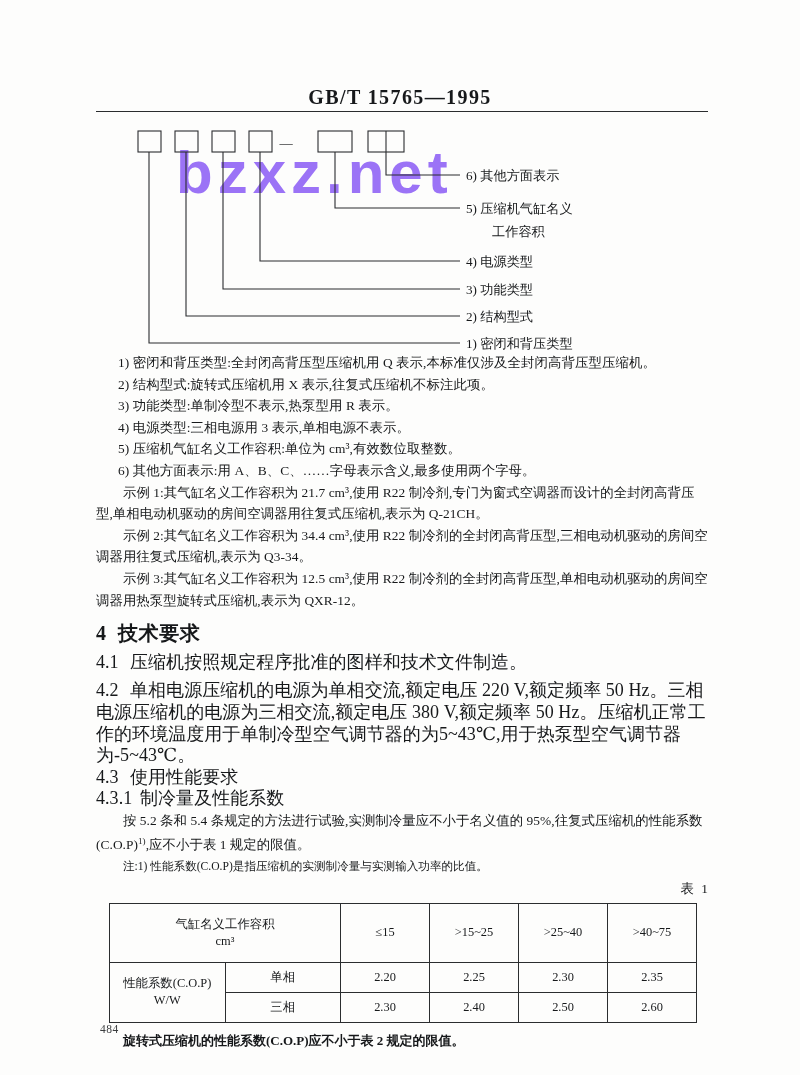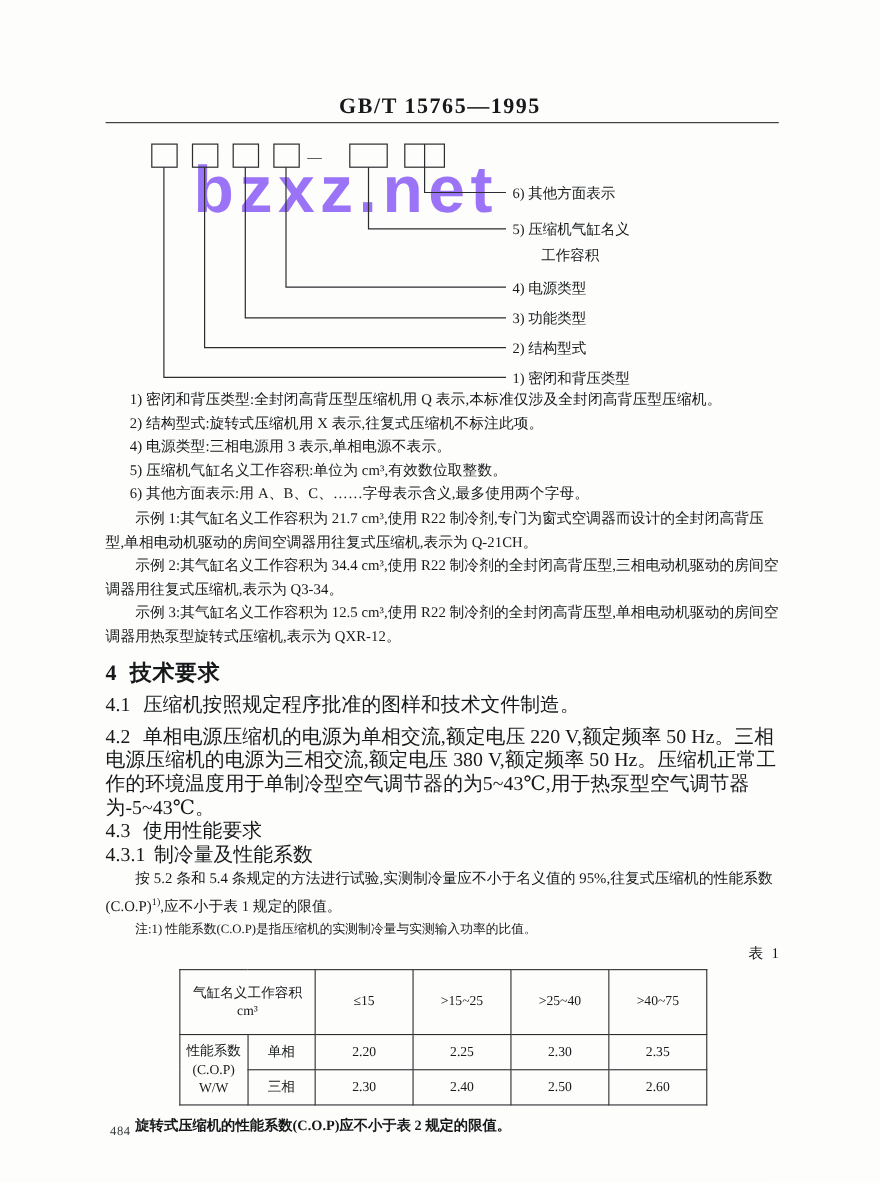--- a/index.html
+++ b/index.html
@@ -125,21 +125,21 @@
   
   .tbl-caption {
     text-align: right;
     font-size: 13.4px;
     letter-spacing: 2px;
     margin-top: 4px;
     margin-bottom: 5px;
   }
   table.spec {
     border-collapse: collapse;
-    width: 480px;
+    width: 588px;
     margin: 0 auto;
     table-layout: fixed;
   }
   table.spec td {
     border: 1px solid #2b2d2f;
     text-align: center;
     vertical-align: middle;
     font-size: 12.4px;
     line-height: 17px;
     padding: 6px 2px;
@@ -211,20 +211,21 @@
       <text class="dg-label" x="370" y="169">3) 功能类型</text>
       <text class="dg-label" x="370" y="196">2) 结构型式</text>
       <text class="dg-label" x="370" y="223">1) 密闭和背压类型</text>
     </svg>
   </div>
 
   <div class="doc-body">
 
     <div class="li-row">1) 密闭和背压类型:全封闭高背压型压缩机用 Q 表示,本标准仅涉及全封闭高背压型压缩机。</div>
     <div class="li-row">2) 结构型式:旋转式压缩机用 X 表示,往复式压缩机不标注此项。</div>
+    <div class="li-row">3) 功能类型:单制冷型不表示,热泵型用 R 表示。</div>
     <div class="li-row">4) 电源类型:三相电源用 3 表示,单相电源不表示。</div>
     <div class="li-row">5) 压缩机气缸名义工作容积:单位为 cm³,有效数位取整数。</div>
     <div class="li-row">6) 其他方面表示:用 A、B、C、……字母表示含义,最多使用两个字母。</div>
 
     <div class="para">示例 1:其气缸名义工作容积为 21.7 cm³,使用 R22 制冷剂,专门为窗式空调器而设计的全封闭高背压型,单相电动机驱动的房间空调器用往复式压缩机,表示为 Q-21CH。</div>
     <div class="para">示例 2:其气缸名义工作容积为 34.4 cm³,使用 R22 制冷剂的全封闭高背压型,三相电动机驱动的房间空调器用往复式压缩机,表示为 Q3-34。</div>
     <div class="para">示例 3:其气缸名义工作容积为 12.5 cm³,使用 R22 制冷剂的全封闭高背压型,单相电动机驱动的房间空调器用热泵型旋转式压缩机,表示为 QXR-12。</div>
 
     <div class="gap-m"></div>
 

